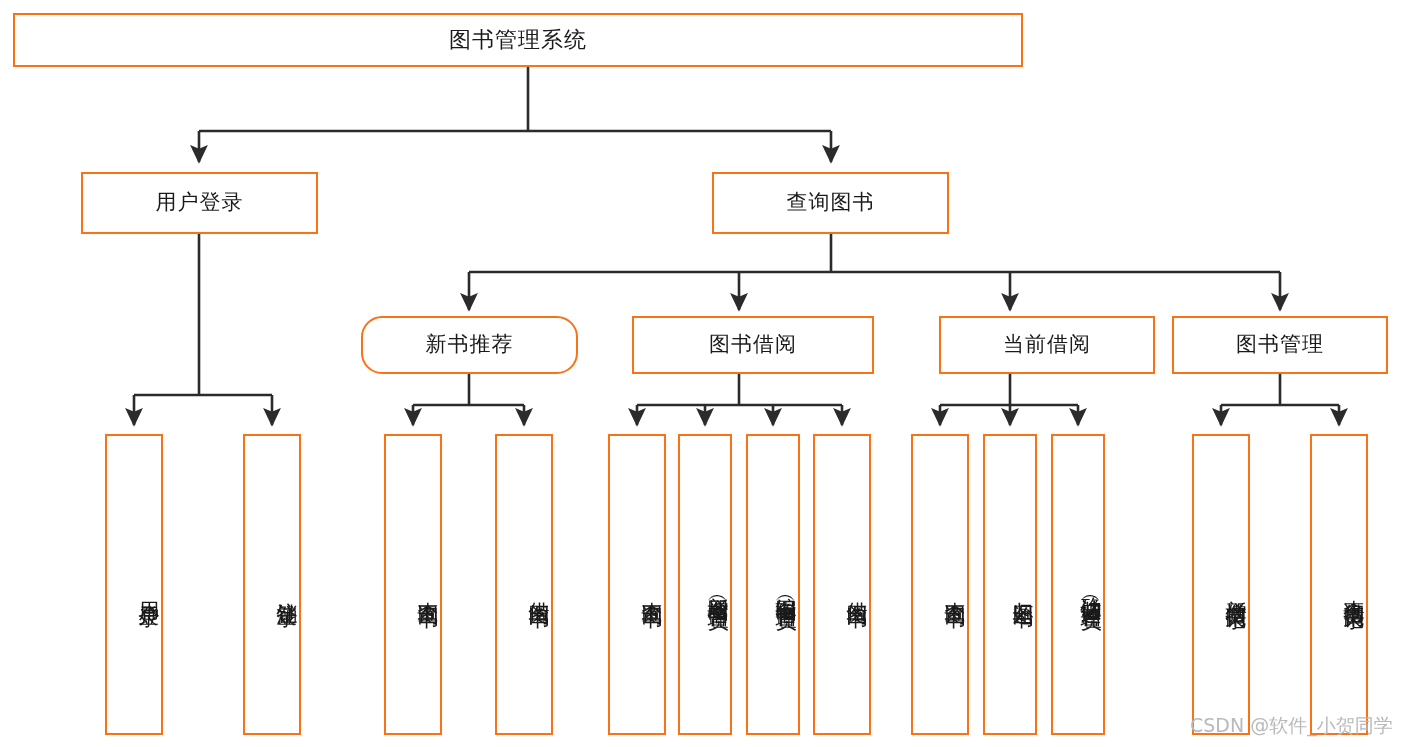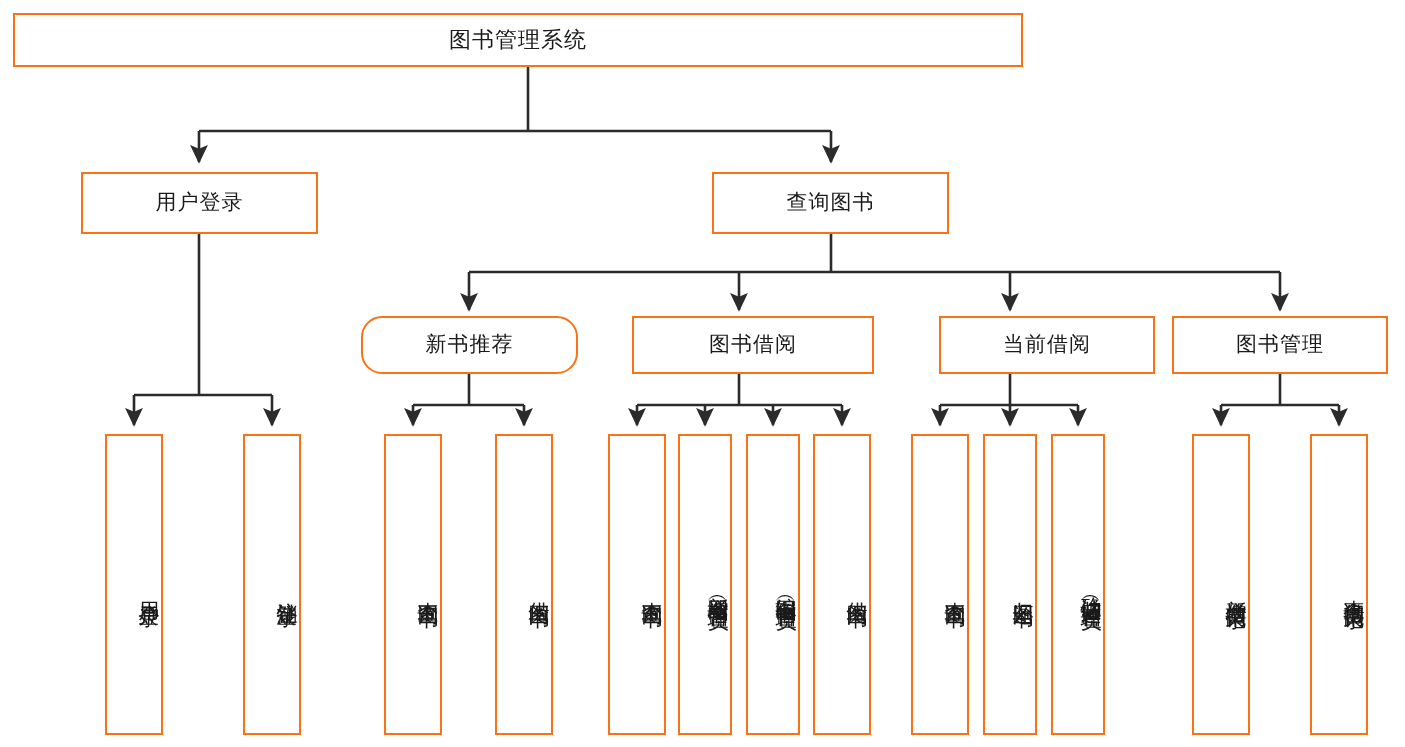--- a/index.html
+++ b/index.html
@@ -140,14 +140,15 @@
   <div class="node node-v" style="left:746px; top:434px; width:54px; height:301px;">编辑图书（管理员）</div>
   <div class="node node-v" style="left:813px; top:434px; width:58px; height:301px;">借阅图书</div>
 
   <div class="node node-v" style="left:911px; top:434px; width:58px; height:301px;">查询图书</div>
   <div class="node node-v" style="left:983px; top:434px; width:54px; height:301px;">归还图书</div>
   <div class="node node-v" style="left:1051px; top:434px; width:54px; height:301px;">确认归还（管理员）</div>
 
   <div class="node node-v" style="left:1192px; top:434px; width:58px; height:301px;">新增借阅记录</div>
   <div class="node node-v" style="left:1310px; top:434px; width:58px; height:301px;">查询借阅记录</div>
 
+  <div class="watermark" style="left:1190px; top:713px;">CSDN @软件_小贺同学</div>
 
 </div>
 
 </body></html>

